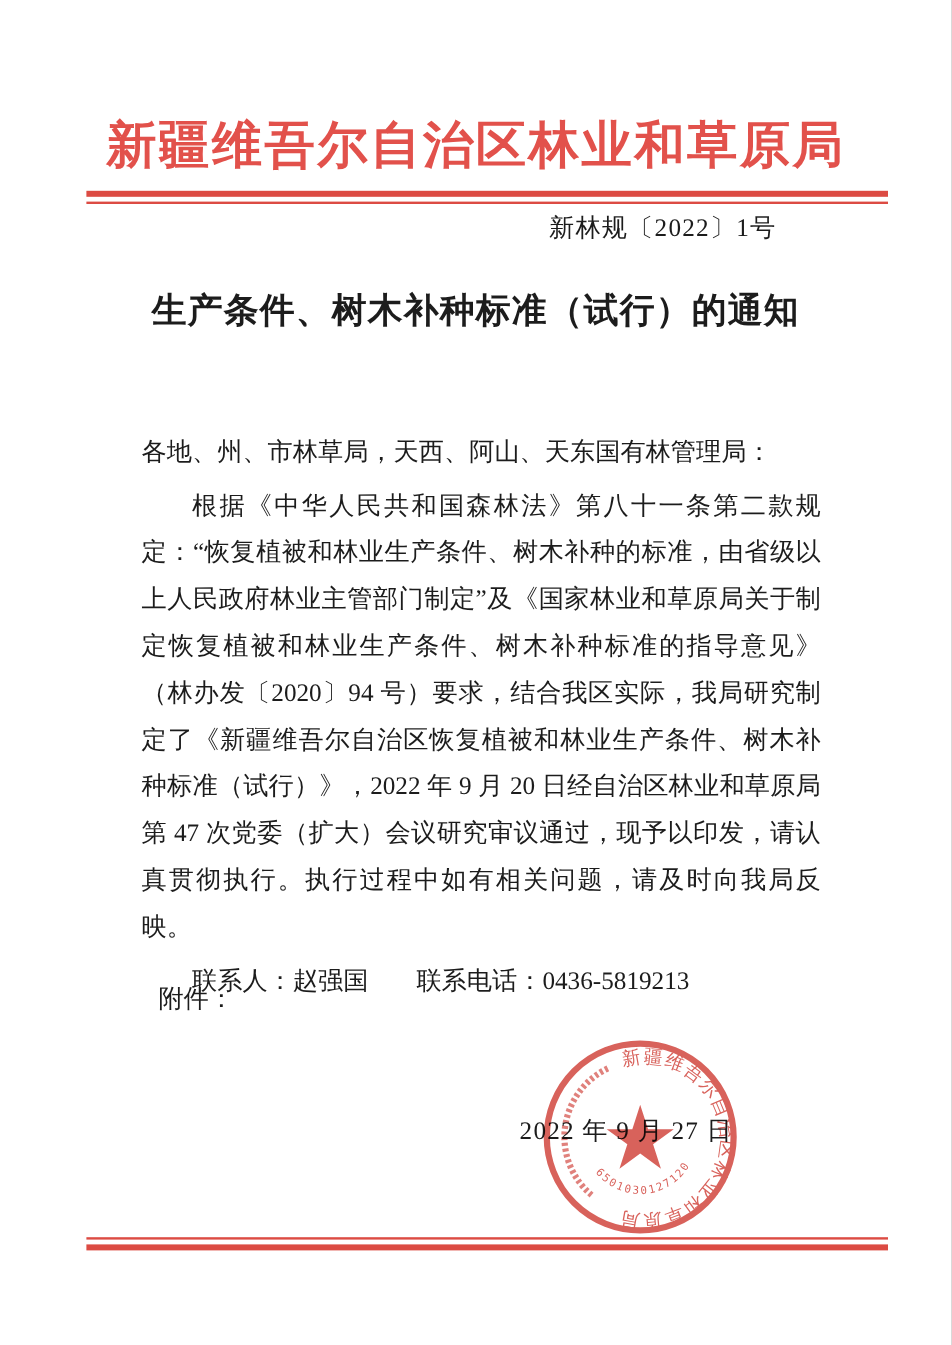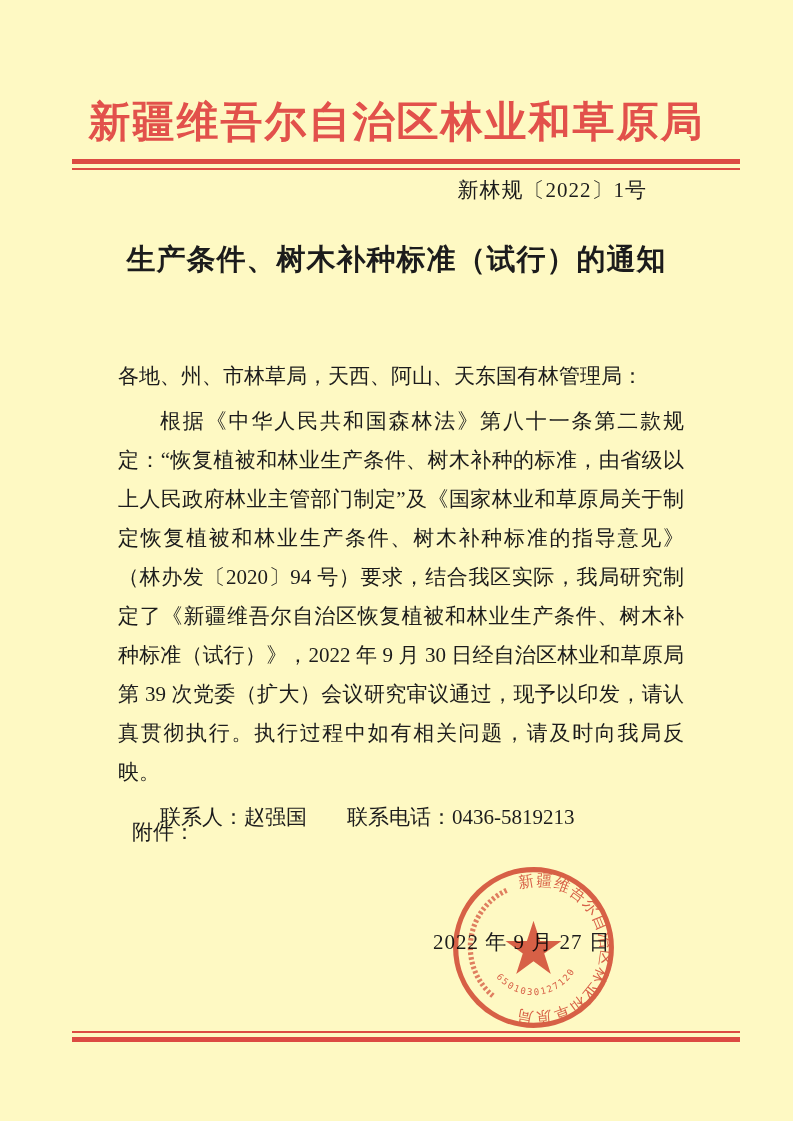--- a/index.html
+++ b/index.html
@@ -4,21 +4,21 @@
 <style>
   html,body{margin:0;padding:0;}
   body{
     background:#9e9e9e;
     font-family:"Liberation Serif","DejaVu Serif",serif;
   }
   .page{
     position:relative;
     width:793px;height:1121px;
     margin:0 auto;
-    background:#fef9c3;
+    background:#ffffff;
     overflow:hidden;
     color:#1c1c1c;
   }
   
   .org-title{
     position:absolute;top:96px;left:0;right:0;
     text-align:center;
     font-size:42px;font-weight:bold;
     letter-spacing:2px;
     color:#e2514b;
@@ -81,21 +81,21 @@
   <div class="rule rule-thin-top"></div>
 
   <div class="doc-number">新林规〔2022〕1号</div>
 
   <div class="doc-title">
     <div>生产条件、树木补种标准（试行）的通知</div>
   </div>
 
   <div class="body-block">
     <p>各地、州、市林草局，天西、阿山、天东国有林管理局：</p>
-    <p class="para-indent">根据《中华人民共和国森林法》第八十一条第二款规定：“恢复植被和林业生产条件、树木补种的标准，由省级以上人民政府林业主管部门制定”及《国家林业和草原局关于制定恢复植被和林业生产条件、树木补种标准的指导意见》（林办发〔2020〕94 号）要求，结合我区实际，我局研究制定了《新疆维吾尔自治区恢复植被和林业生产条件、树木补种标准（试行）》，2022 年 9 月 30 日经自治区林业和草原局第 39 次党委（扩大）会议研究审议通过，现予以印发，请认真贯彻执行。执行过程中如有相关问题，请及时向我局反映。</p>
+    <p class="para-indent">根据《中华人民共和国森林法》第八十一条第二款规定：“恢复植被和林业生产条件、树木补种的标准，由省级以上人民政府林业主管部门制定”及《国家林业和草原局关于制定恢复植被和林业生产条件、树木补种标准的指导意见》（林办发〔2020〕94 号）要求，结合我区实际，我局研究制定了《新疆维吾尔自治区恢复植被和林业生产条件、树木补种标准（试行）》，2022 年 9 月 20 日经自治区林业和草原局第 47 次党委（扩大）会议研究审议通过，现予以印发，请认真贯彻执行。执行过程中如有相关问题，请及时向我局反映。</p>
     <p class="contact-line"><span>联系人：赵强国</span><span class="contact-phone">联系电话：0436-5819213</span></p>
   </div>
 
   <div class="attachment">
     <span class="attachment-label">附件：</span>
   </div>
 
   <div class="issue-date">2022 年 9 月 27 日</div>
 
   <svg class="seal" viewBox="0 0 200 200" xmlns="http://www.w3.org/2000/svg">

